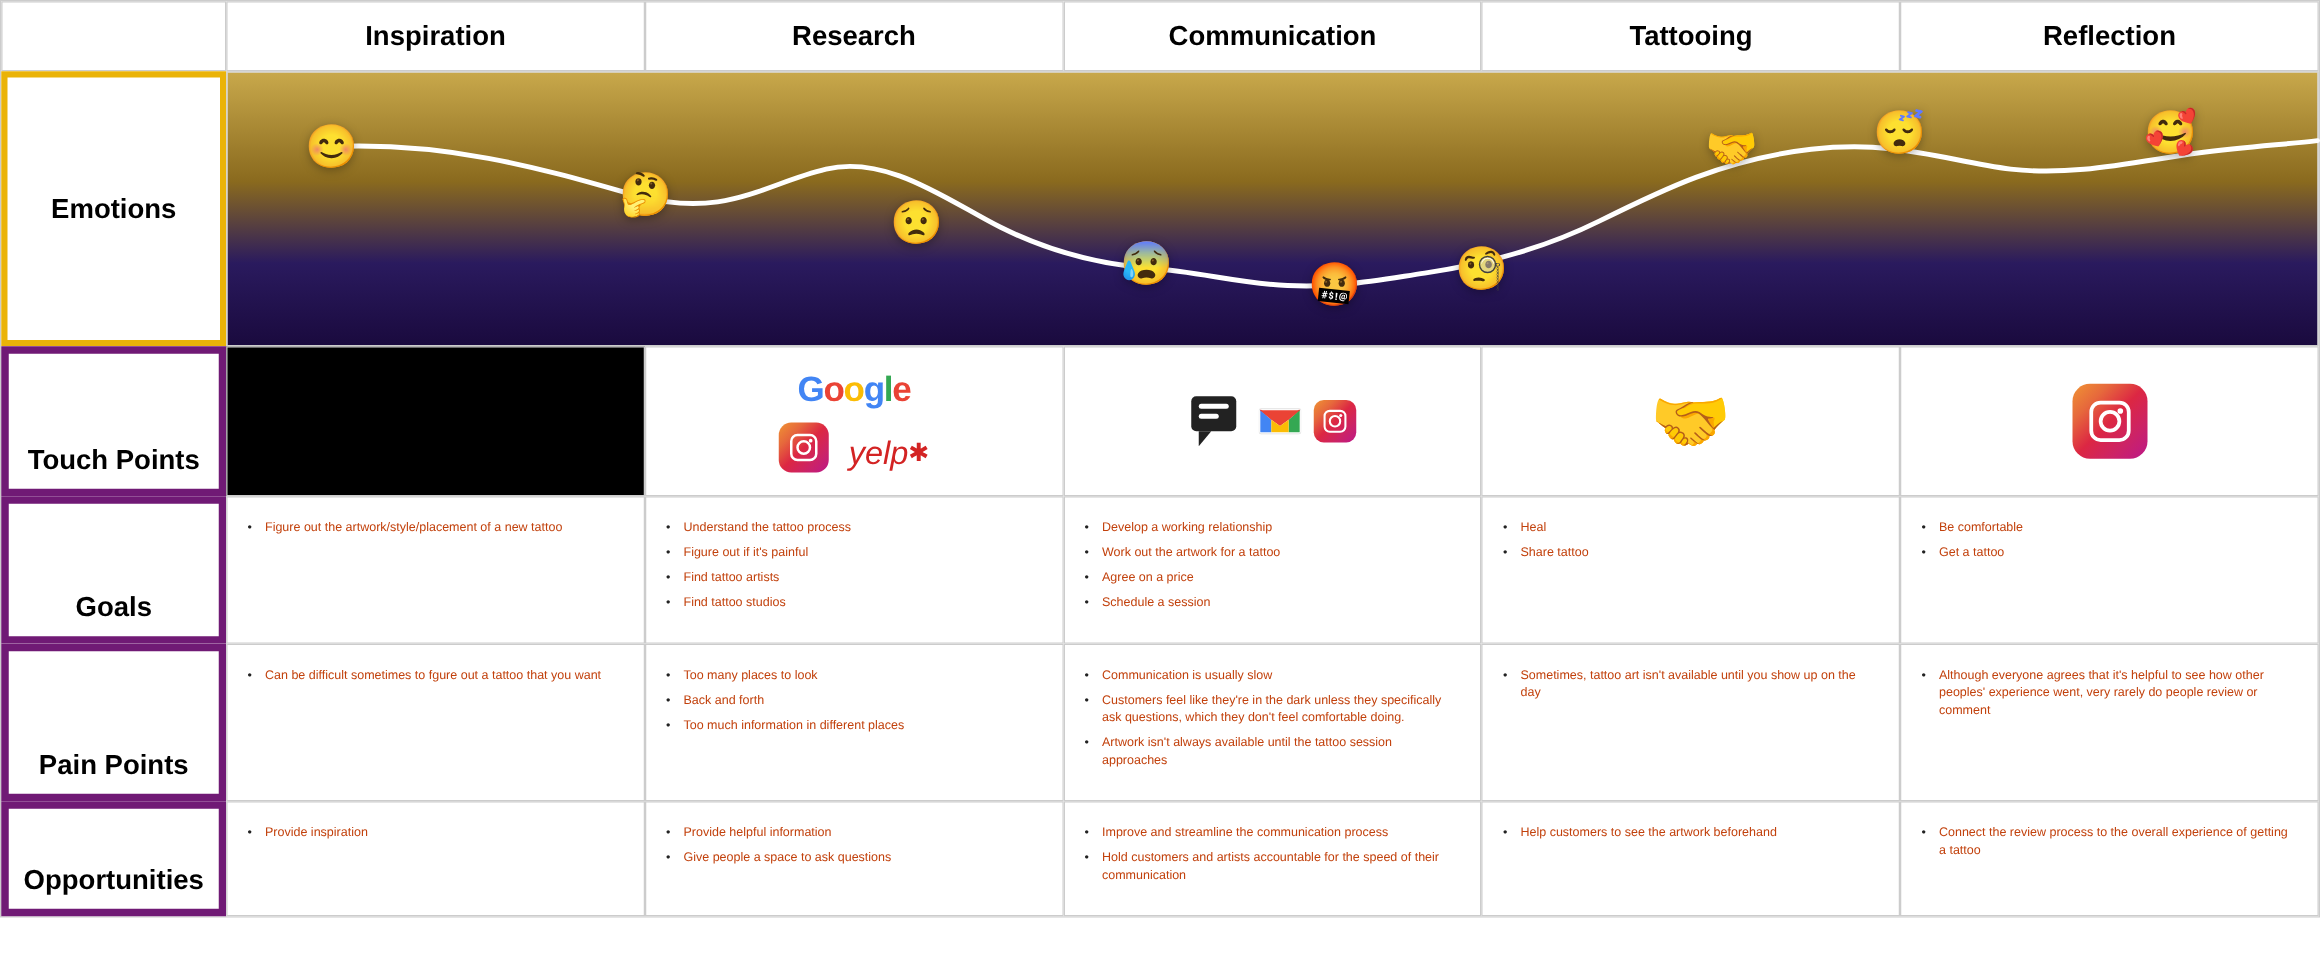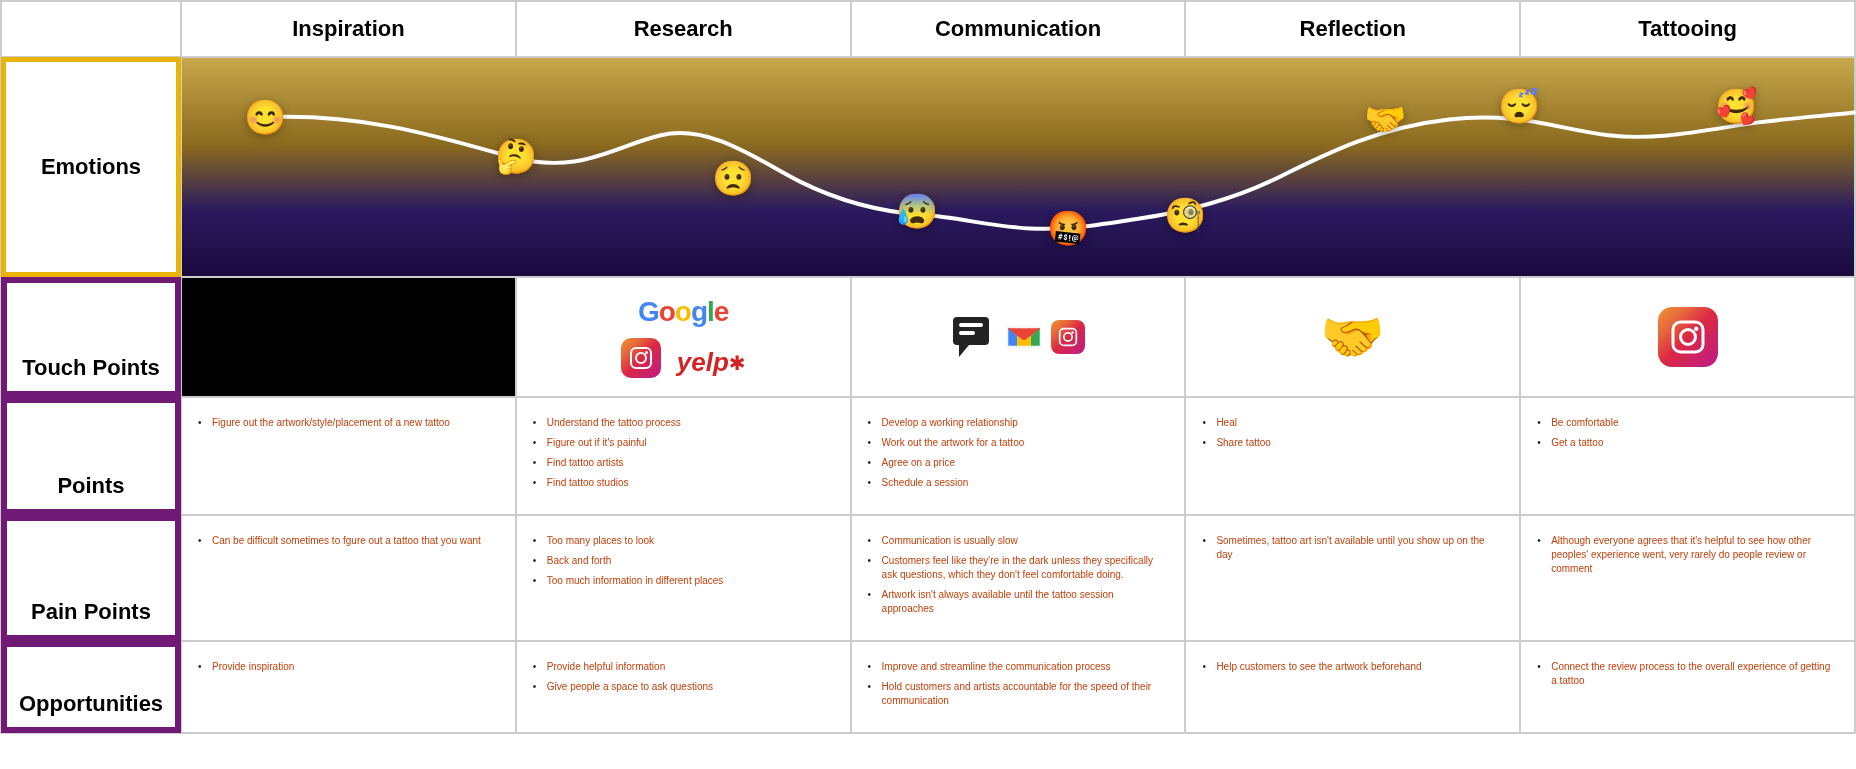--- a/index.html
+++ b/index.html
@@ -137,21 +137,21 @@
       display: flex;
       align-items: center;
       justify-content: center;
       color: white;
       font-size: 34px;
     }
 
     
     .yelp-text {
       font-size: 26px;
-      font-weight: 700;
+      font-weight: 400;
       color: #d32323;
       font-style: italic;
     }
     .yelp-star {
       color: #d32323;
       font-size: 20px;
     }
 
     
     .handshake-emoji {
@@ -204,24 +204,24 @@
   <div class="header-cell">
     <span>Inspiration</span>
   </div>
   <div class="header-cell">
     <span>Research</span>
   </div>
   <div class="header-cell">
     <span>Communication</span>
   </div>
   <div class="header-cell">
+    <span>Tattooing</span>
+  </div>
+  <div class="header-cell">
     <span>Reflection</span>
-  </div>
-  <div class="header-cell">
-    <span>Tattooing</span>
   </div>
 
   <div class="emotions-label">
     <span>Emotions</span>
   </div>
   <div class="emotions-graph">
     <svg viewBox="0 0 1676 220" preserveAspectRatio="none">
 
       <path class="emotion-path" d="M 80,60 C 180,55 260,80 330,100 C 400,118 430,90 480,78 C 530,66 580,105 620,125 C 660,145 700,155 740,158 C 780,161 810,170 850,172 C 890,174 920,168 960,162 C 1000,156 1050,145 1100,120 C 1150,95 1200,70 1270,62 C 1340,54 1380,72 1430,78 C 1480,84 1530,72 1580,65 C 1620,60 1650,58 1676,55"></path>
     </svg>
@@ -307,21 +307,21 @@
     <div class="instagram-icon-lg">
       <svg viewBox="0 0 24 24" width="36" height="36" fill="white">
           <rect x="2" y="2" width="20" height="20" rx="5" ry="5" fill="none" stroke="white" stroke-width="2"></rect>
           <circle cx="12" cy="12" r="5" fill="none" stroke="white" stroke-width="2"></circle>
           <circle cx="17.5" cy="6.5" r="1.5" fill="white"></circle>
         </svg>
     </div>
   </div>
 
   <div class="row-label">
-    <span>Points</span>
+    <span>Goals</span>
   </div>
   <div class="content-cell">
     <ul class="bullet-list">
       <li>Figure out the artwork/style/placement of a new tattoo</li>
     </ul>
   </div>
   <div class="content-cell">
     <ul class="bullet-list">
       <li>Understand the tattoo process</li>
       <li>Figure out if it's painful</li>

